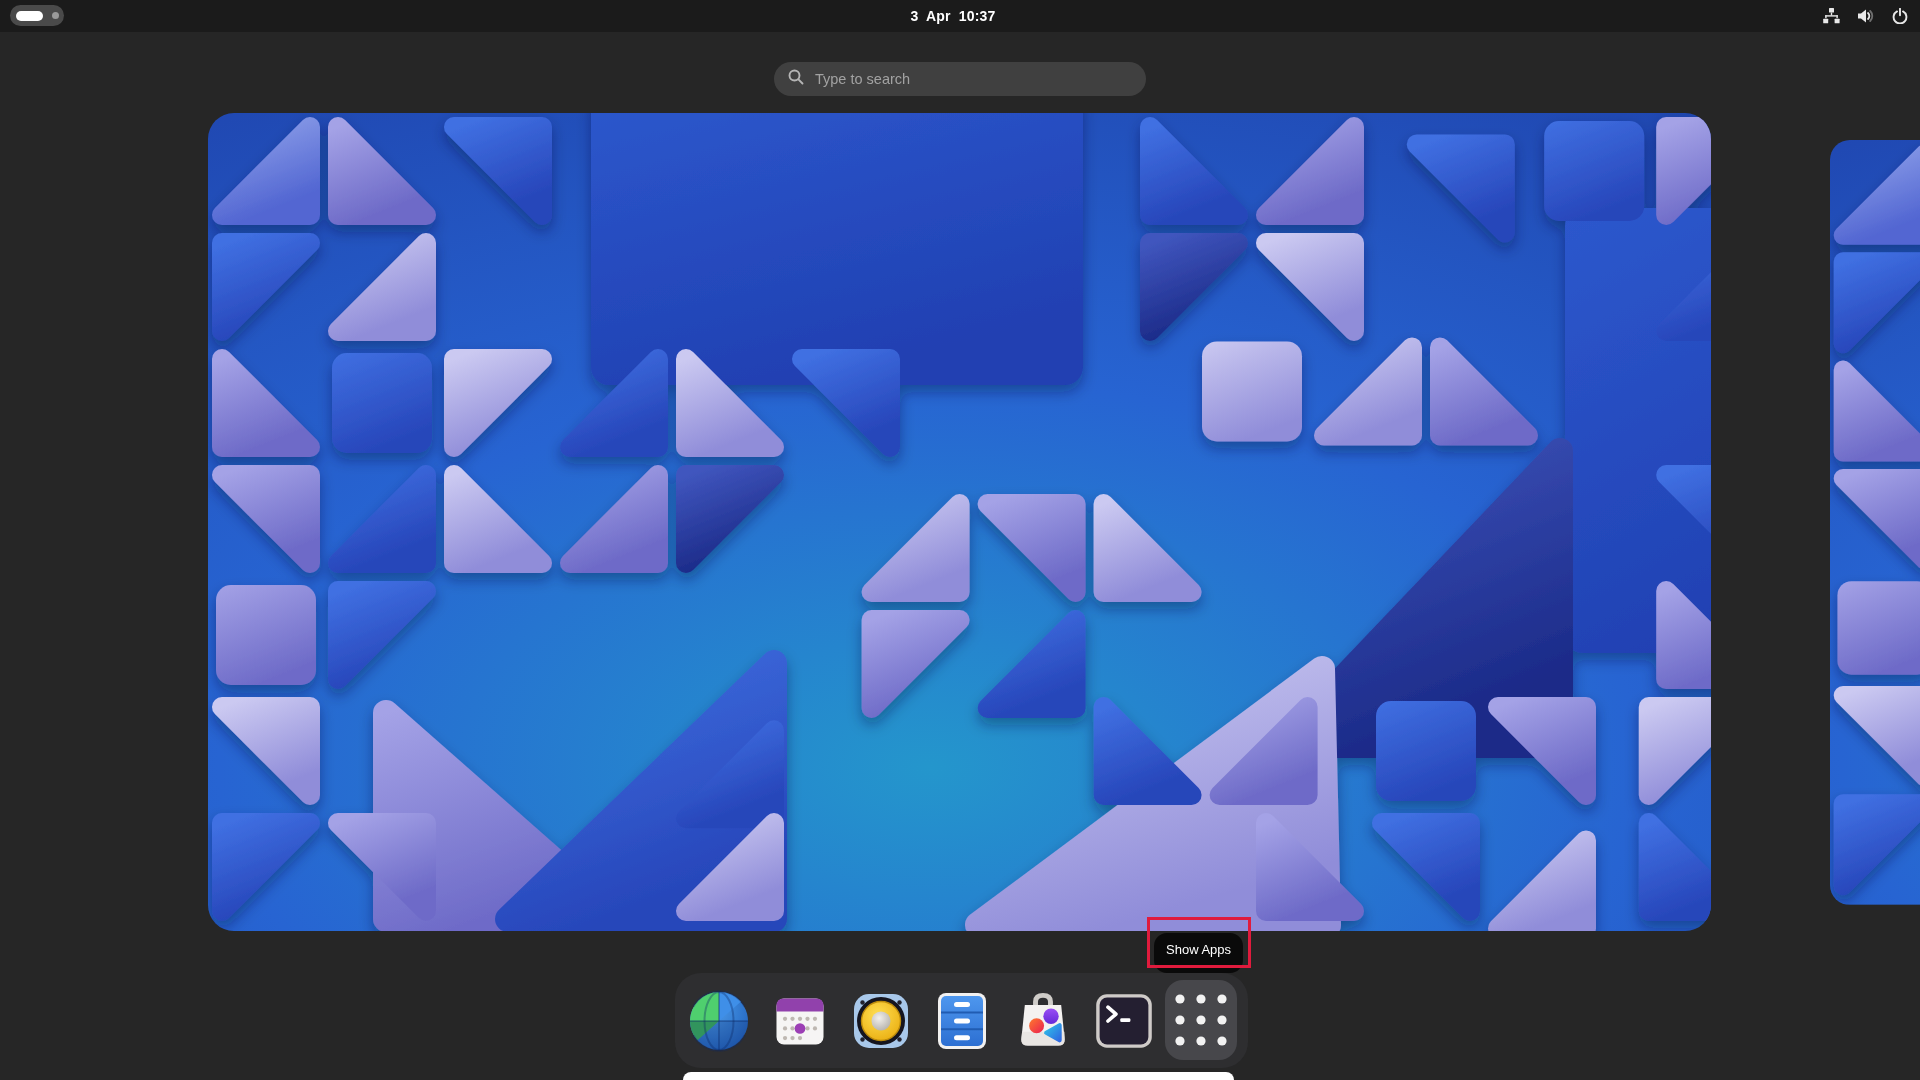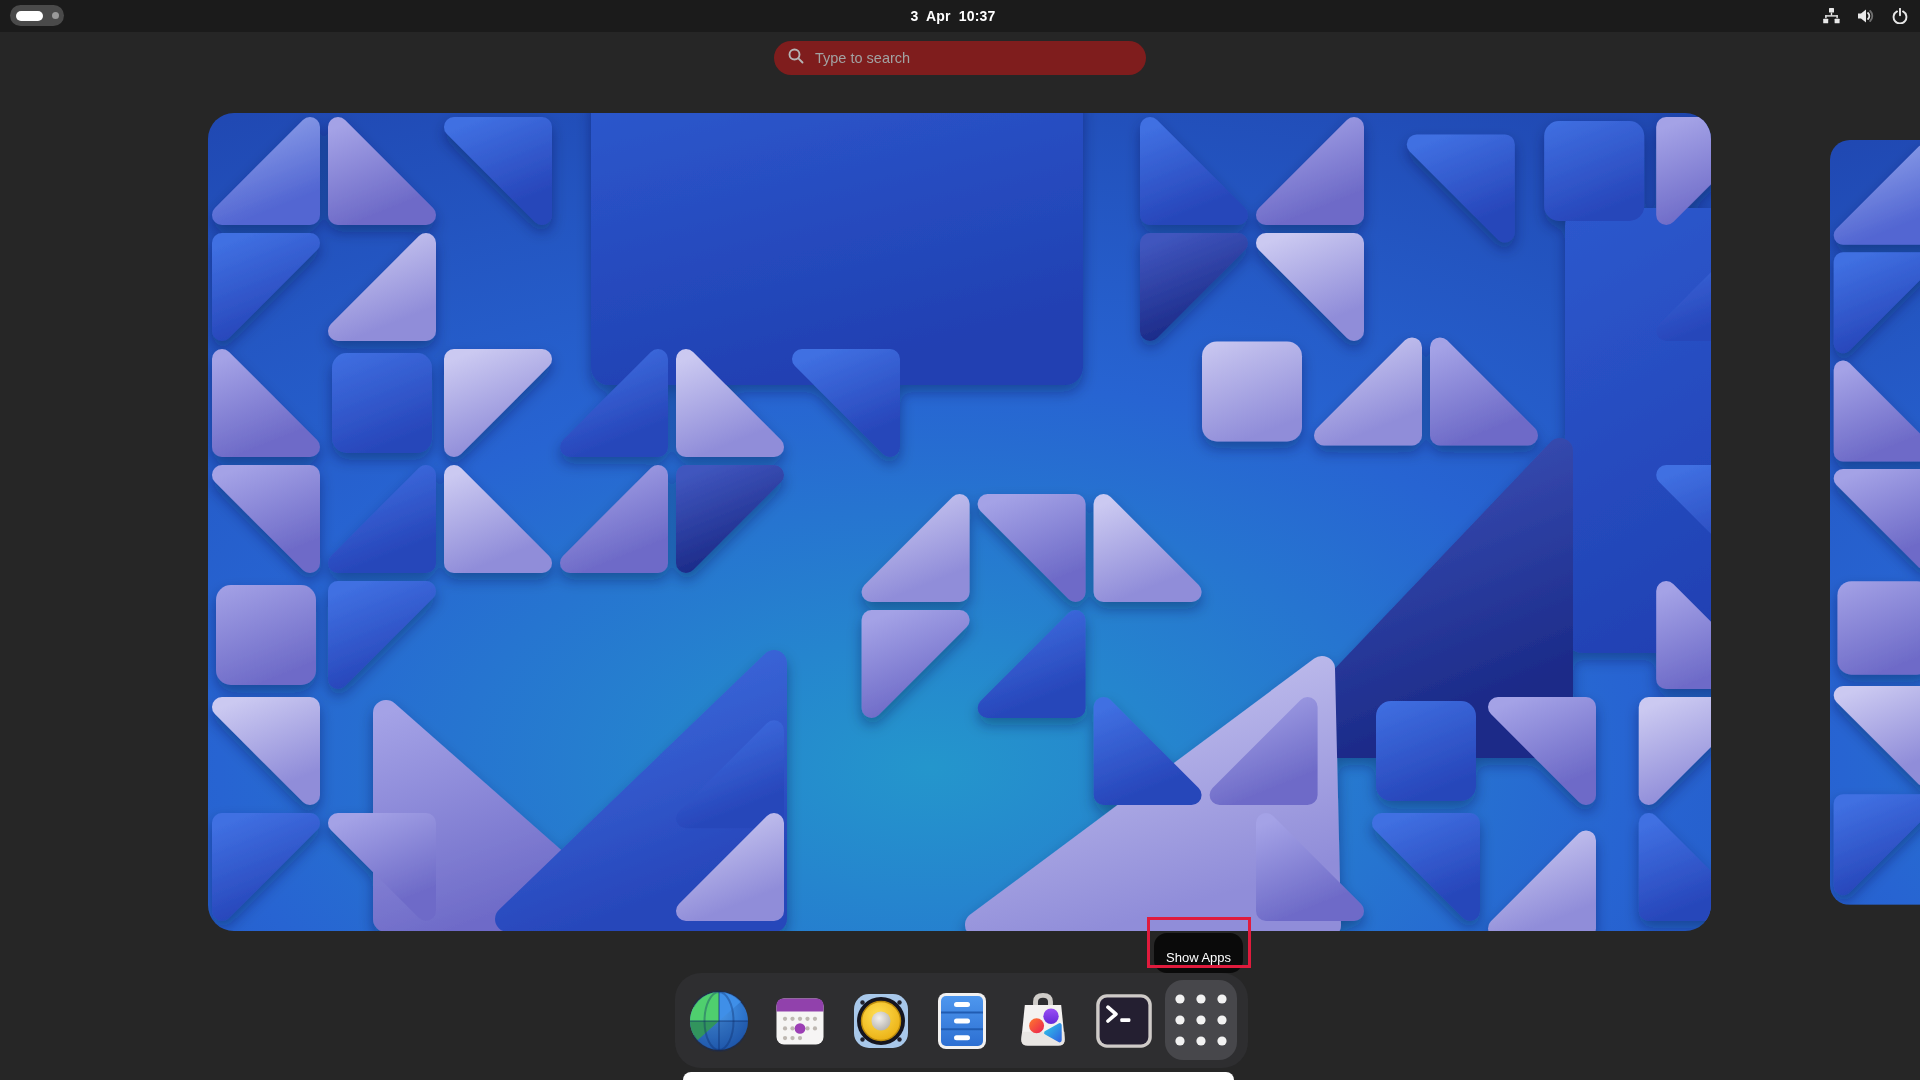--- a/index.html
+++ b/index.html
@@ -13,42 +13,42 @@
   .ws-indicator { position:absolute; left:10px; top:5px; width:54px; height:21px; border-radius:11px;
     background:#4a4a4a; display:flex; align-items:center; }
   .ws-pill-active { width:27px; height:10px; border-radius:5px; background:#ffffff; margin-left:6px; }
   .ws-dot { width:7px; height:7px; border-radius:50%; background:#9a9a9a; margin-left:9px; }
   .clock { position:absolute; left:0; right:14px; top:0; height:32px; text-align:center; line-height:32px;
     color:#ffffff; font-size:14px; font-weight:700; letter-spacing:.2px; word-spacing:4px; }
   .status-area { position:absolute; right:12px; top:0; height:32px; display:flex; align-items:center; gap:17px; }
   .status-area svg { display:block; }
 
   
-  .search { position:absolute; left:774px; top:41px; width:372px; height:34px; border-radius:17px;
-    background:#7f1d1d; display:flex; align-items:center; padding:0 14px; }
+  .search { position:absolute; left:774px; top:62px; width:372px; height:34px; border-radius:17px;
+    background:#404040; display:flex; align-items:center; padding:0 14px; }
   .search .mag { margin-right:11px; flex:0 0 auto; }
   .search .ph { color:#a2a2a2; font-size:14.5px; }
 
   
   .workspace-main { position:absolute; left:208px; top:113px; width:1503px; height:818px;
     border-radius:26px; overflow:hidden; }
   .workspace-next { position:absolute; left:1830px; top:140px; width:90px; height:765px;
     border-radius:20px 0 0 20px; overflow:hidden; }
   .workspace-main svg, .workspace-next svg { display:block; }
 
   
   .dock { position:absolute; left:675px; top:973px; width:573px; height:95px; border-radius:26px;
     background:#2e2e30; }
   .dock-icon { position:absolute; top:990px; width:62px; height:62px; cursor:pointer; }
   .showapps-btn { position:absolute; left:1165px; top:980px; width:72px; height:80px; border-radius:18px;
     background:#47474b; display:flex; align-items:center; justify-content:center; cursor:pointer; }
 
   
   .tooltip { position:absolute; left:1154px; top:933px; height:40px; border-radius:13px;
-    background:rgba(8,8,8,.95); color:#ffffff; font-size:13px; line-height:26px; padding:12px 12px; }
+    background:rgba(8,8,8,.95); color:#ffffff; font-size:13px; line-height:26px; padding:4px 12px; }
   .anno-box { position:absolute; left:1147px; top:917px; width:104px; height:51px;
     border:3px solid #e01b3d; }
 
   
   .bottom-window { position:absolute; left:683px; top:1072px; width:551px; height:8px;
     background:#ffffff; border-radius:10px 10px 0 0; }
 </style>
 </head>
 <body>
 

